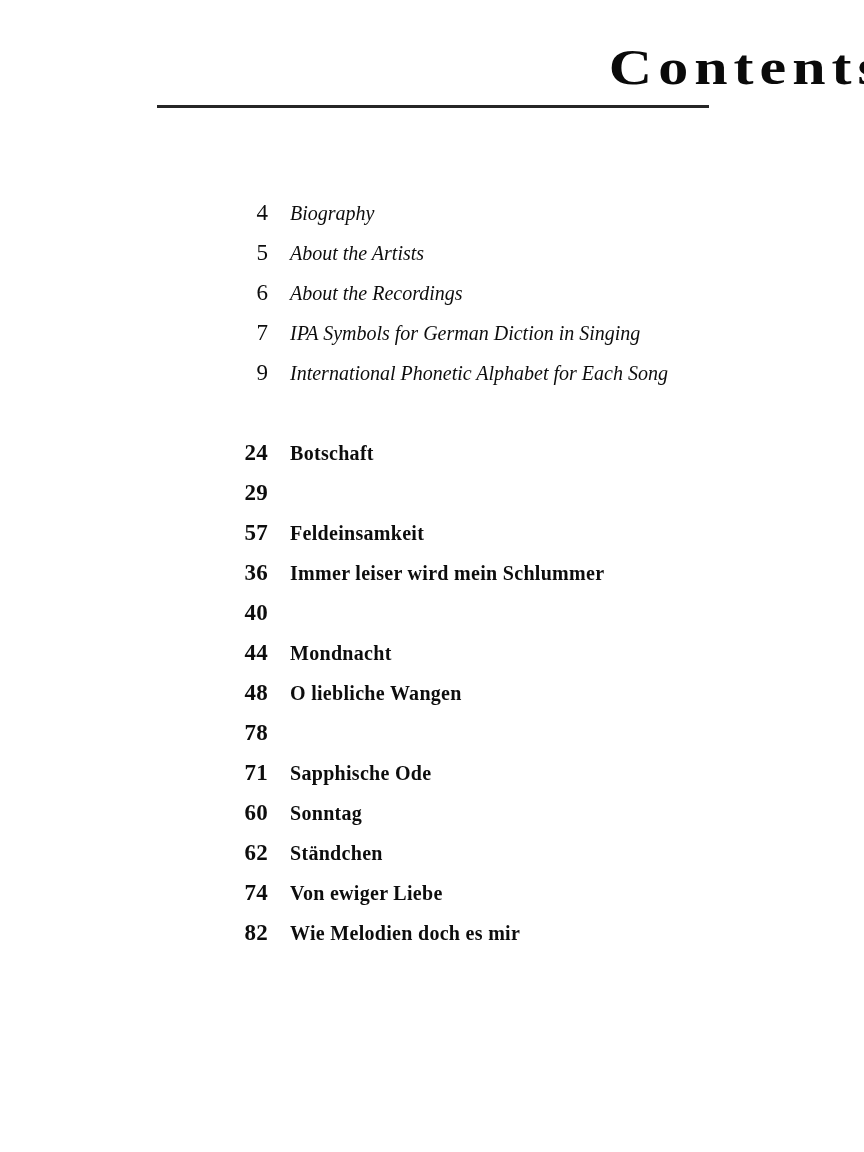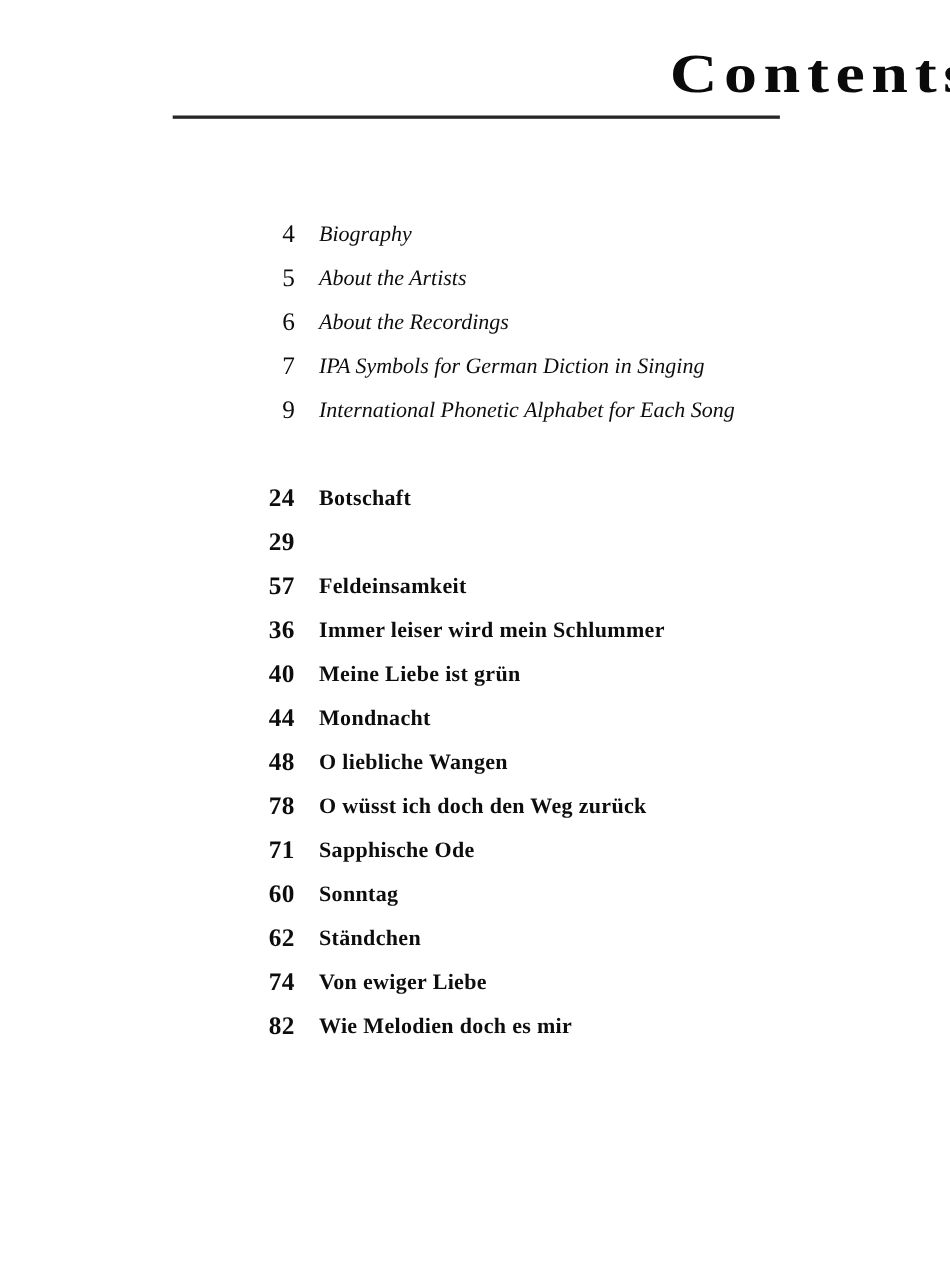--- a/index.html
+++ b/index.html
@@ -121,33 +121,31 @@
       <div class="row">
         <span class="num">57</span>
         <span class="ttl">Feldeinsamkeit</span>
       </div>
       <div class="row">
         <span class="num">36</span>
         <span class="ttl">Immer leiser wird mein Schlummer</span>
       </div>
       <div class="row">
         <span class="num">40</span>
-        <span class="ttl">Meine Liebe ist grün</span>
       </div>
       <div class="row">
         <span class="num">44</span>
         <span class="ttl">Mondnacht</span>
       </div>
       <div class="row">
         <span class="num">48</span>
         <span class="ttl">O liebliche Wangen</span>
       </div>
       <div class="row">
         <span class="num">78</span>
-        <span class="ttl">O wüsst ich doch den Weg zurück</span>
       </div>
       <div class="row">
         <span class="num">71</span>
         <span class="ttl">Sapphische Ode</span>
       </div>
       <div class="row">
         <span class="num">60</span>
         <span class="ttl">Sonntag</span>
       </div>
       <div class="row">

